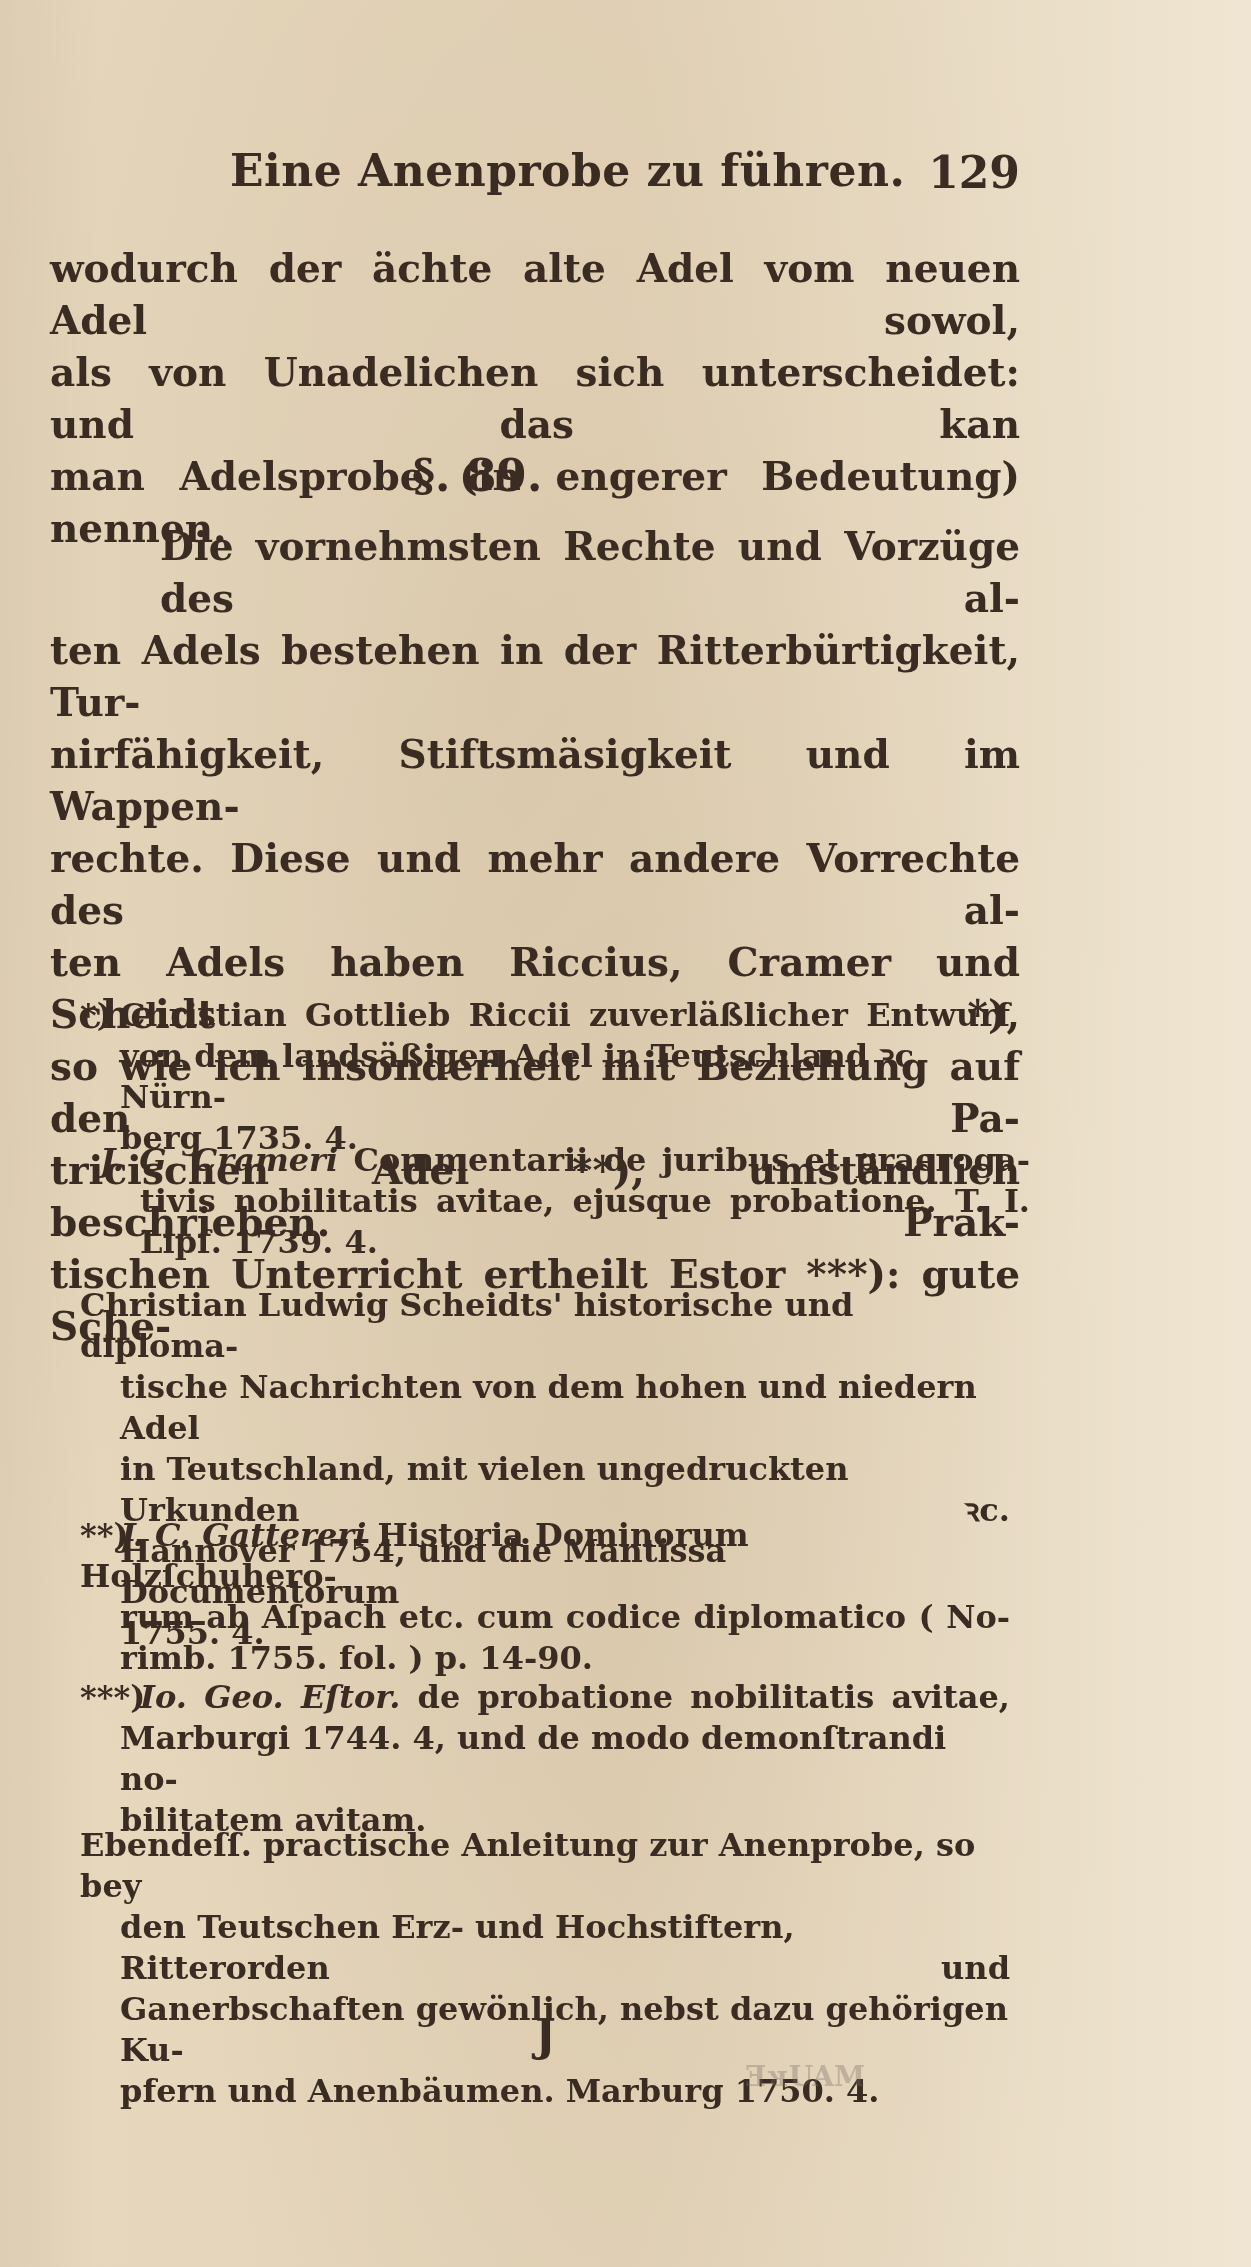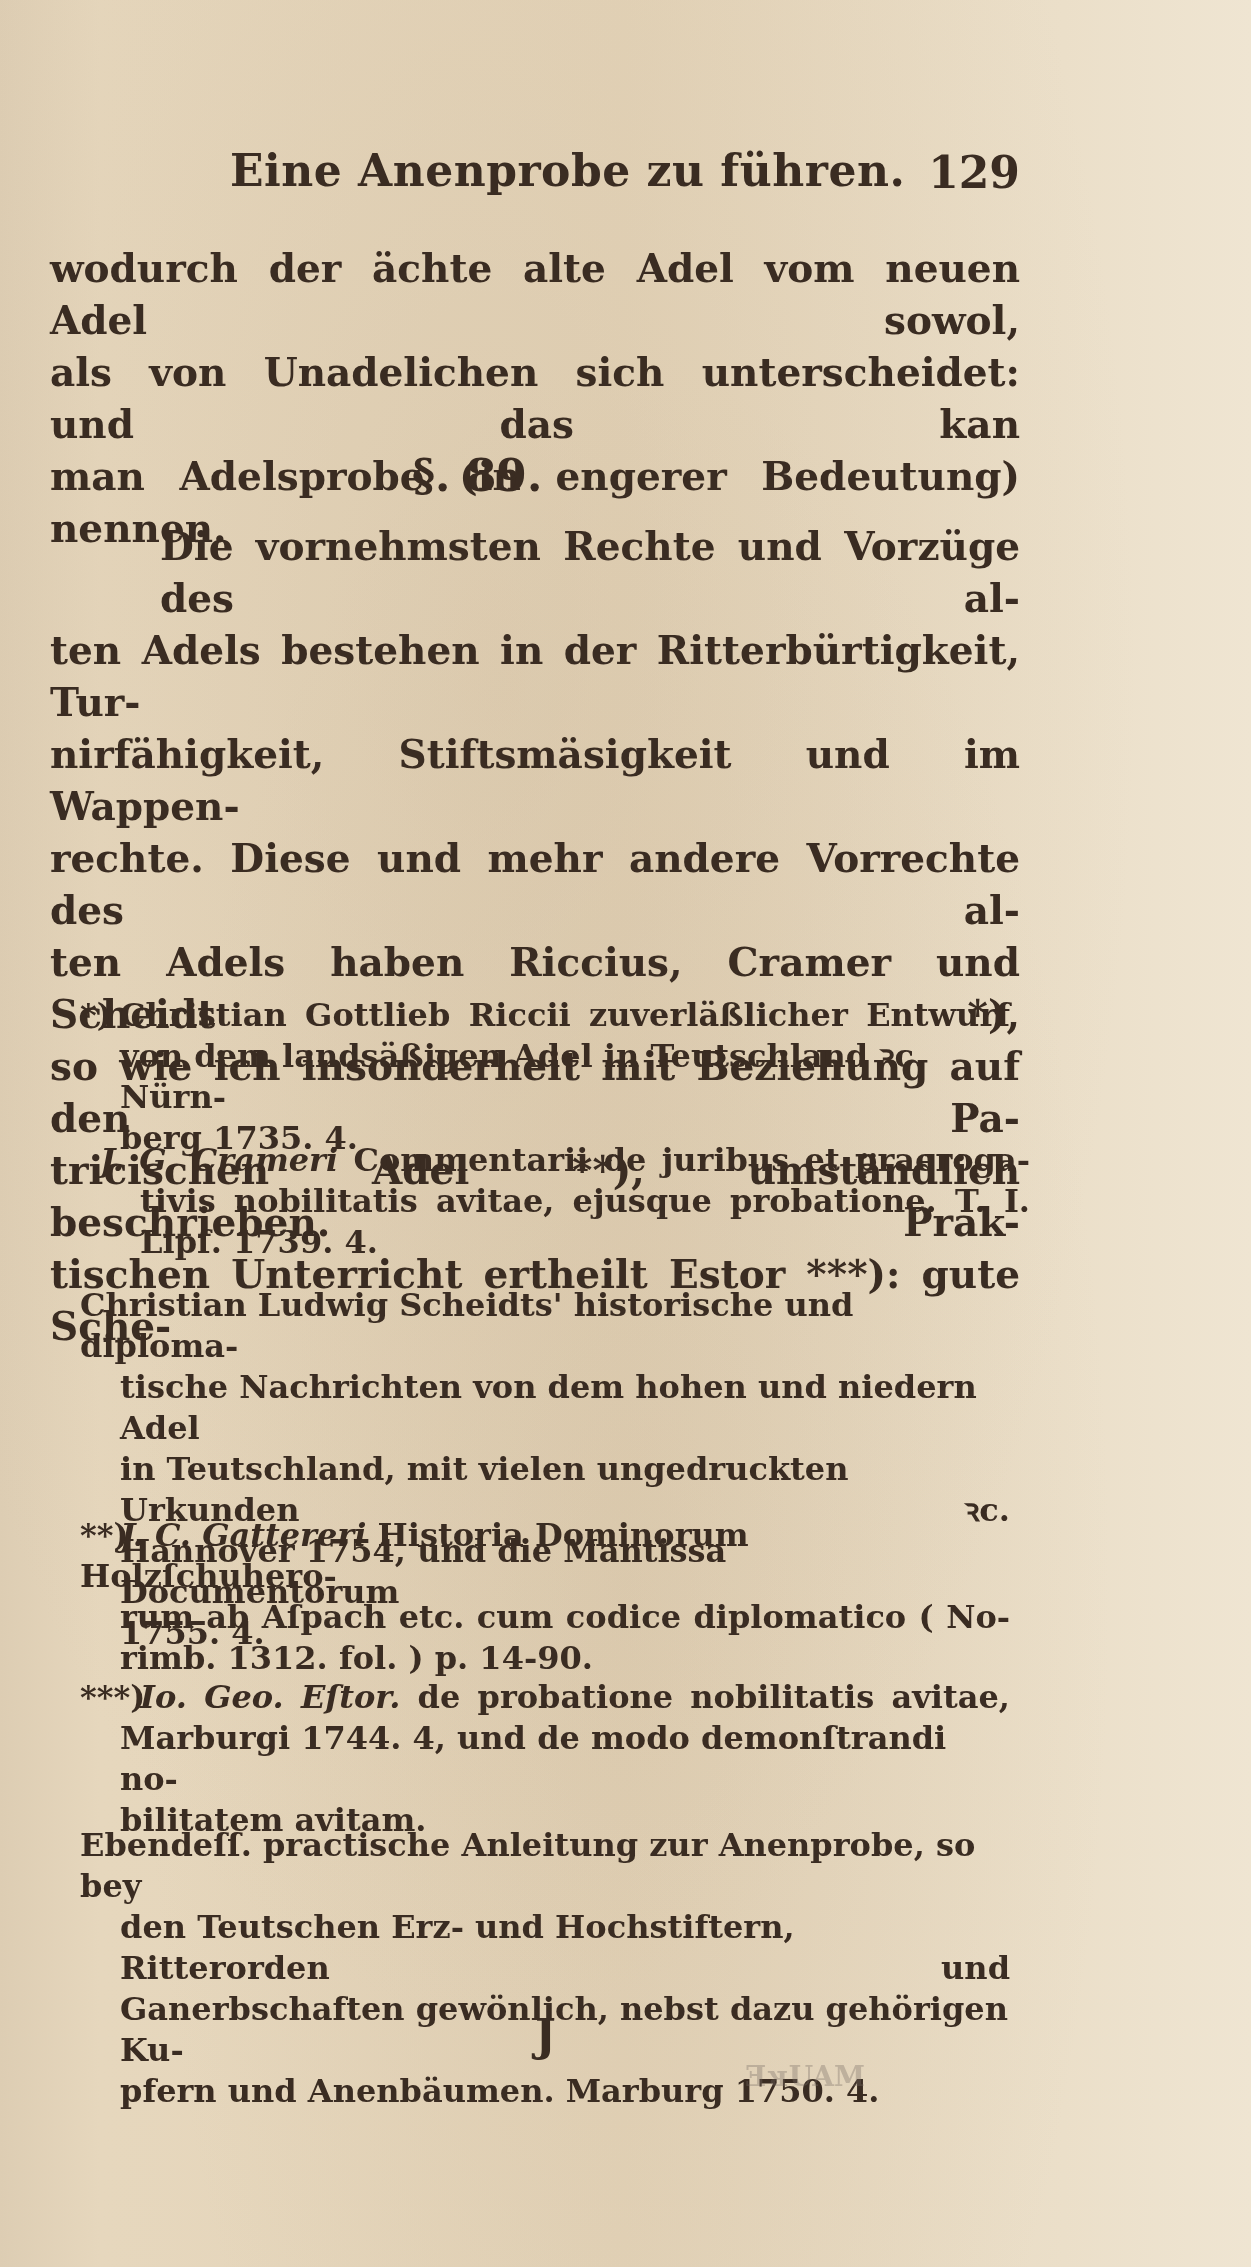--- a/index.html
+++ b/index.html
@@ -105,21 +105,21 @@
     <span class="line first justify">Christian Ludwig Scheidts' historische und diploma-</span>
     <span class="line justify">tische Nachrichten von dem hohen und niedern Adel</span>
     <span class="line justify">in Teutschland, mit vielen ungedruckten Urkunden ꝛc.</span>
     <span class="line justify">Hannover 1754, und die Mantissa Documentorum</span>
     <span class="line">1755. 4.</span>
   </div>
 
   <div class="fn" style="top:1515px;">
     <span class="line first justify"><span class="marker">**)</span><span class="it">J. C. Gattereri</span><span> Historia Dominorum Holzſchuhero-</span></span>
     <span class="line justify">rum ab Aſpach etc. cum codice diplomatico ( No-</span>
-    <span class="line">rimb. 1312. fol. ) p. 14-90.</span>
+    <span class="line">rimb. 1755. fol. ) p. 14-90.</span>
   </div>
 
   <div class="fn" style="top:1677px;">
     <span class="line first justify"><span class="marker" style="width:60px;">***)</span><span class="it">Io. Geo. Eſtor.</span><span> de probatione nobilitatis avitae,</span></span>
     <span class="line justify">Marburgi 1744. 4, und de modo demonſtrandi no-</span>
     <span class="line">bilitatem avitam.</span>
   </div>
 
   <div class="fn" style="top:1825px;">
     <span class="line first justify">Ebendeſſ. practische Anleitung zur Anenprobe, so bey</span>

